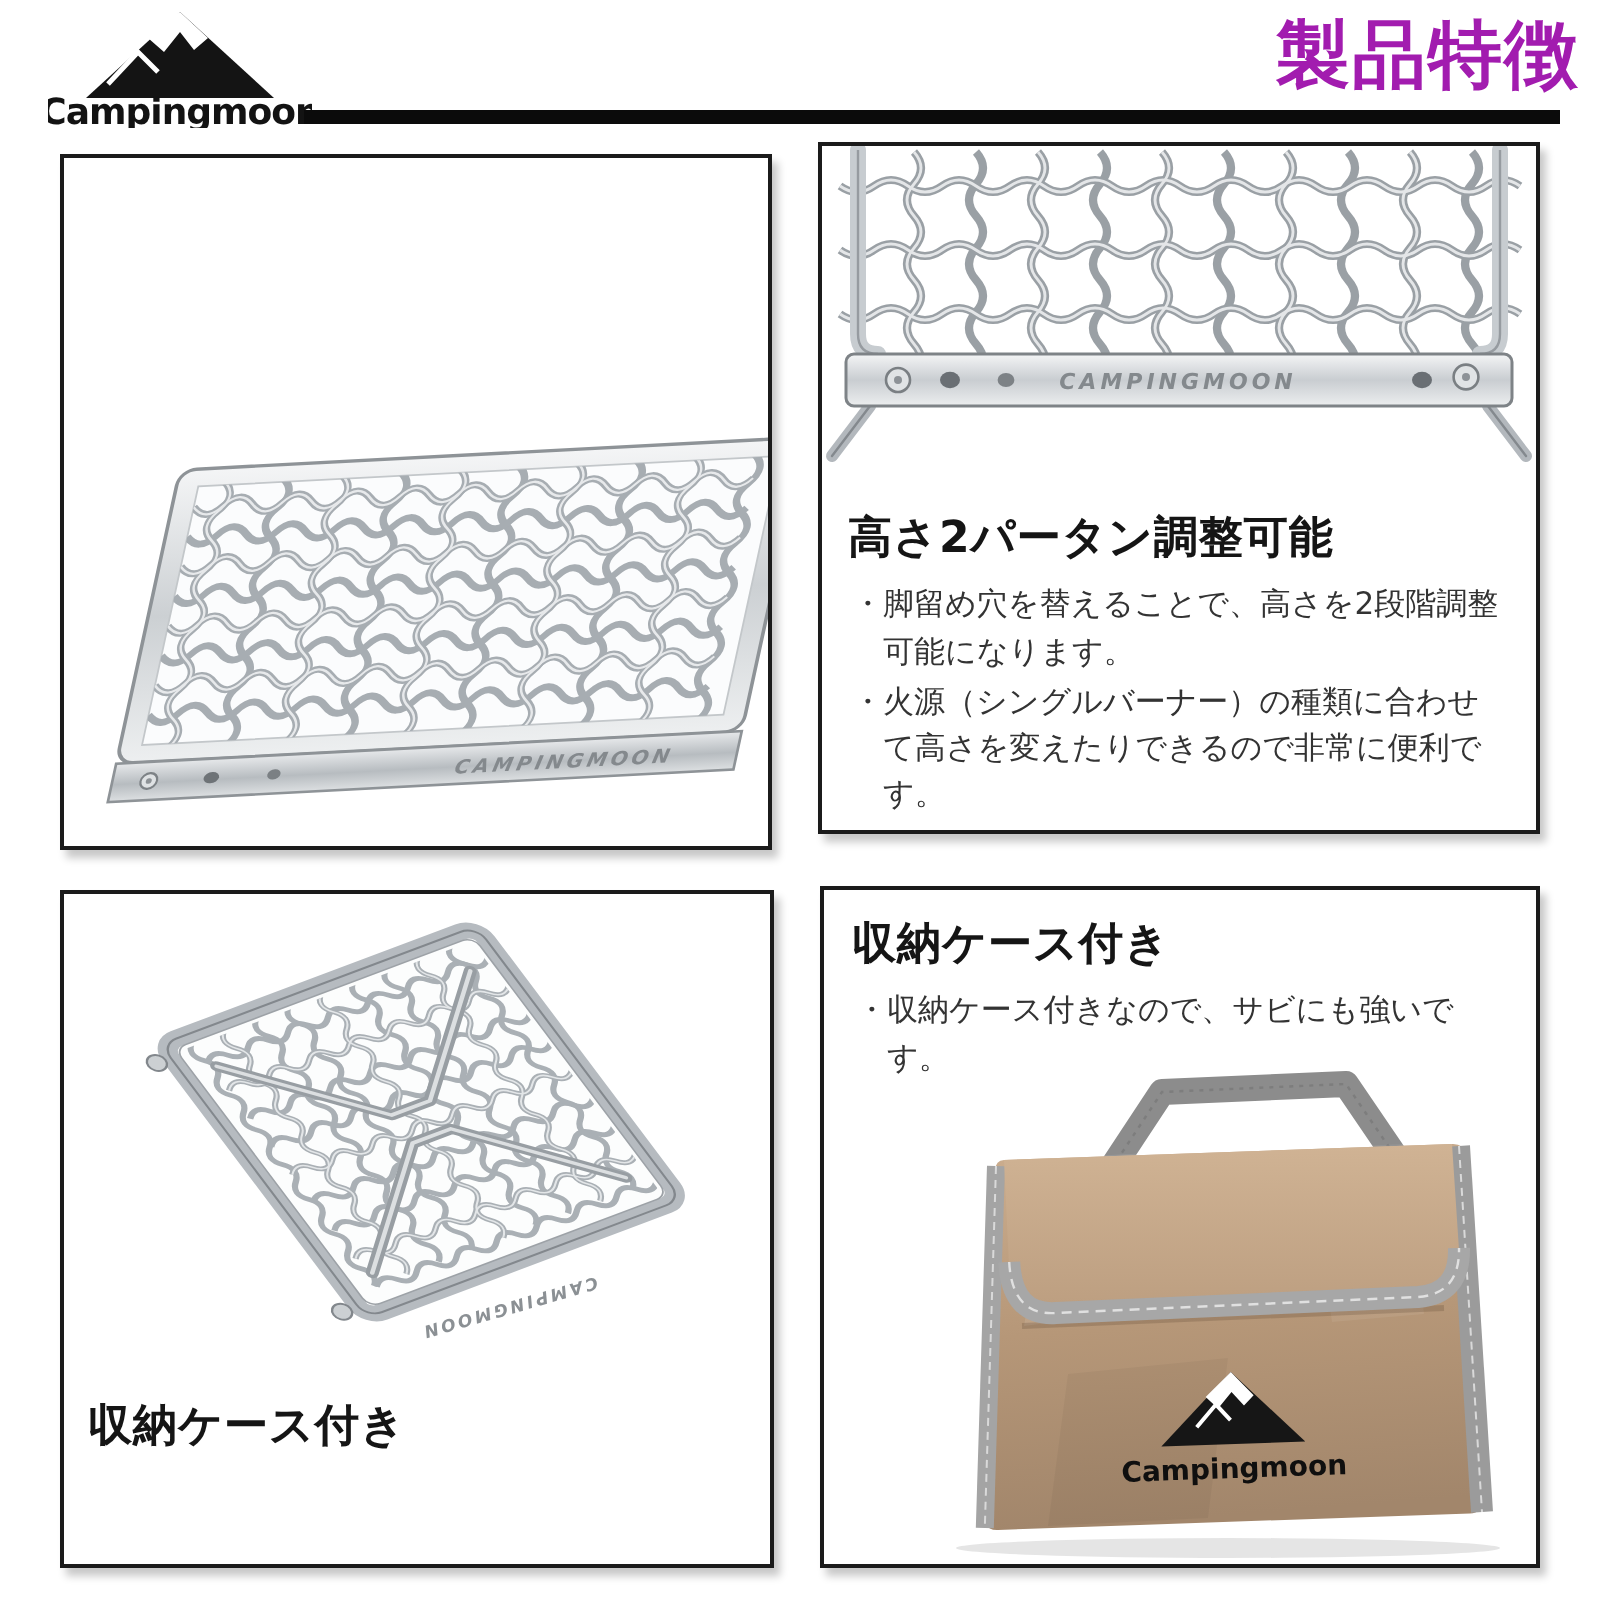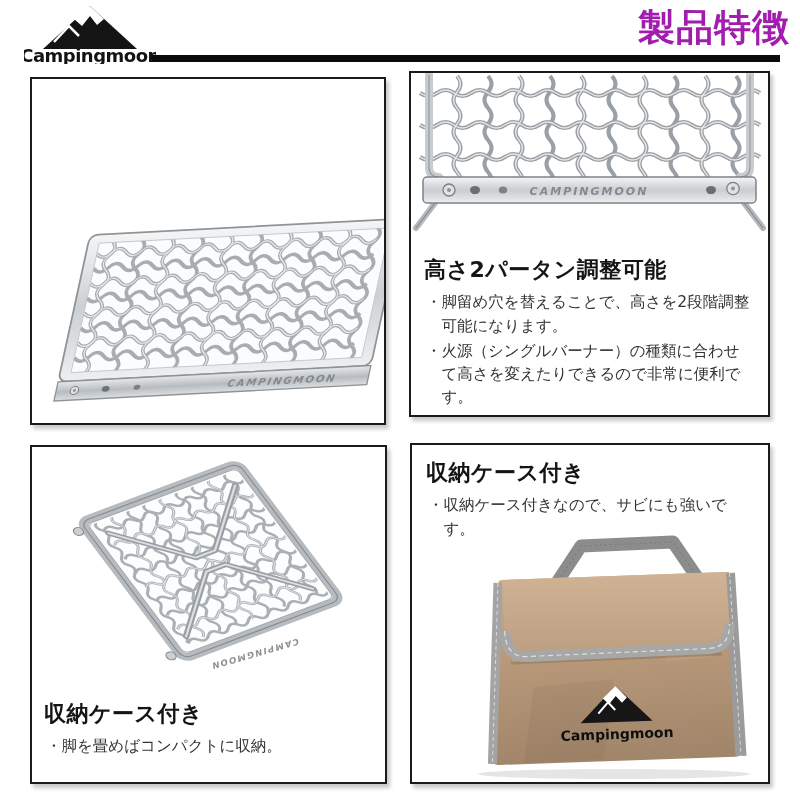--- a/index.html
+++ b/index.html
@@ -238,23 +238,20 @@
         <path d="M180 20 L113 90 L113 115 L180 185" class="bailHl"></path>
         <circle cx="10" cy="214" r="5.5" fill="#ccd0d3" stroke="#82878c" stroke-width="1.3"></circle>
         <circle cx="196" cy="215" r="5.5" fill="#ccd0d3" stroke="#82878c" stroke-width="1.3"></circle>
       </g>
       <g transform="translate(222,204) rotate(164)">
         <text class="engraveSm" x="0" y="0">CAMPINGMOON</text>
       </g>
     </svg>
     <div class="tb">
       <h2 class="card-title">収納ケース付き</h2>
-      <ul class="bullets">
-        <li>・脚を畳めばコンパクトに収納。</li>
-      </ul>
     </div>
   </section>
 
   <section class="card card4">
     <div class="tb">
       <h2 class="card-title">収納ケース付き</h2>
       <ul class="bullets">
         <li>・収納ケース付きなので、サビにも強いです。</li>
       </ul>
     </div>

